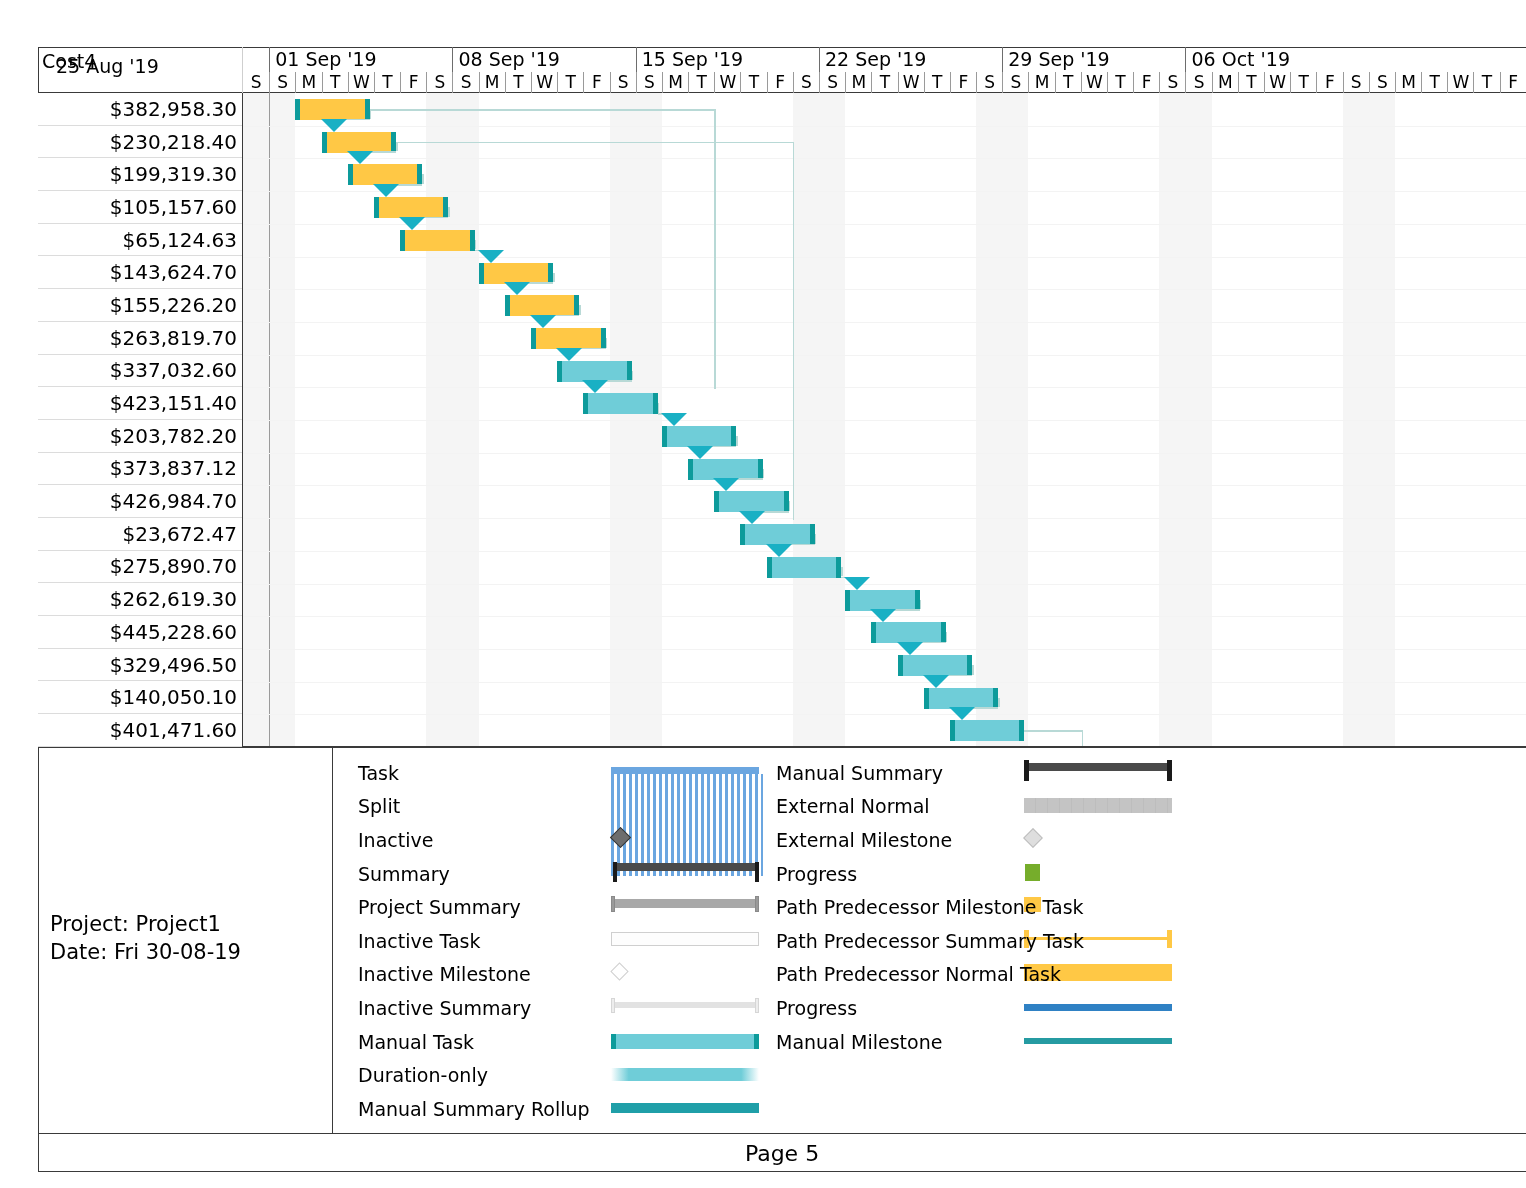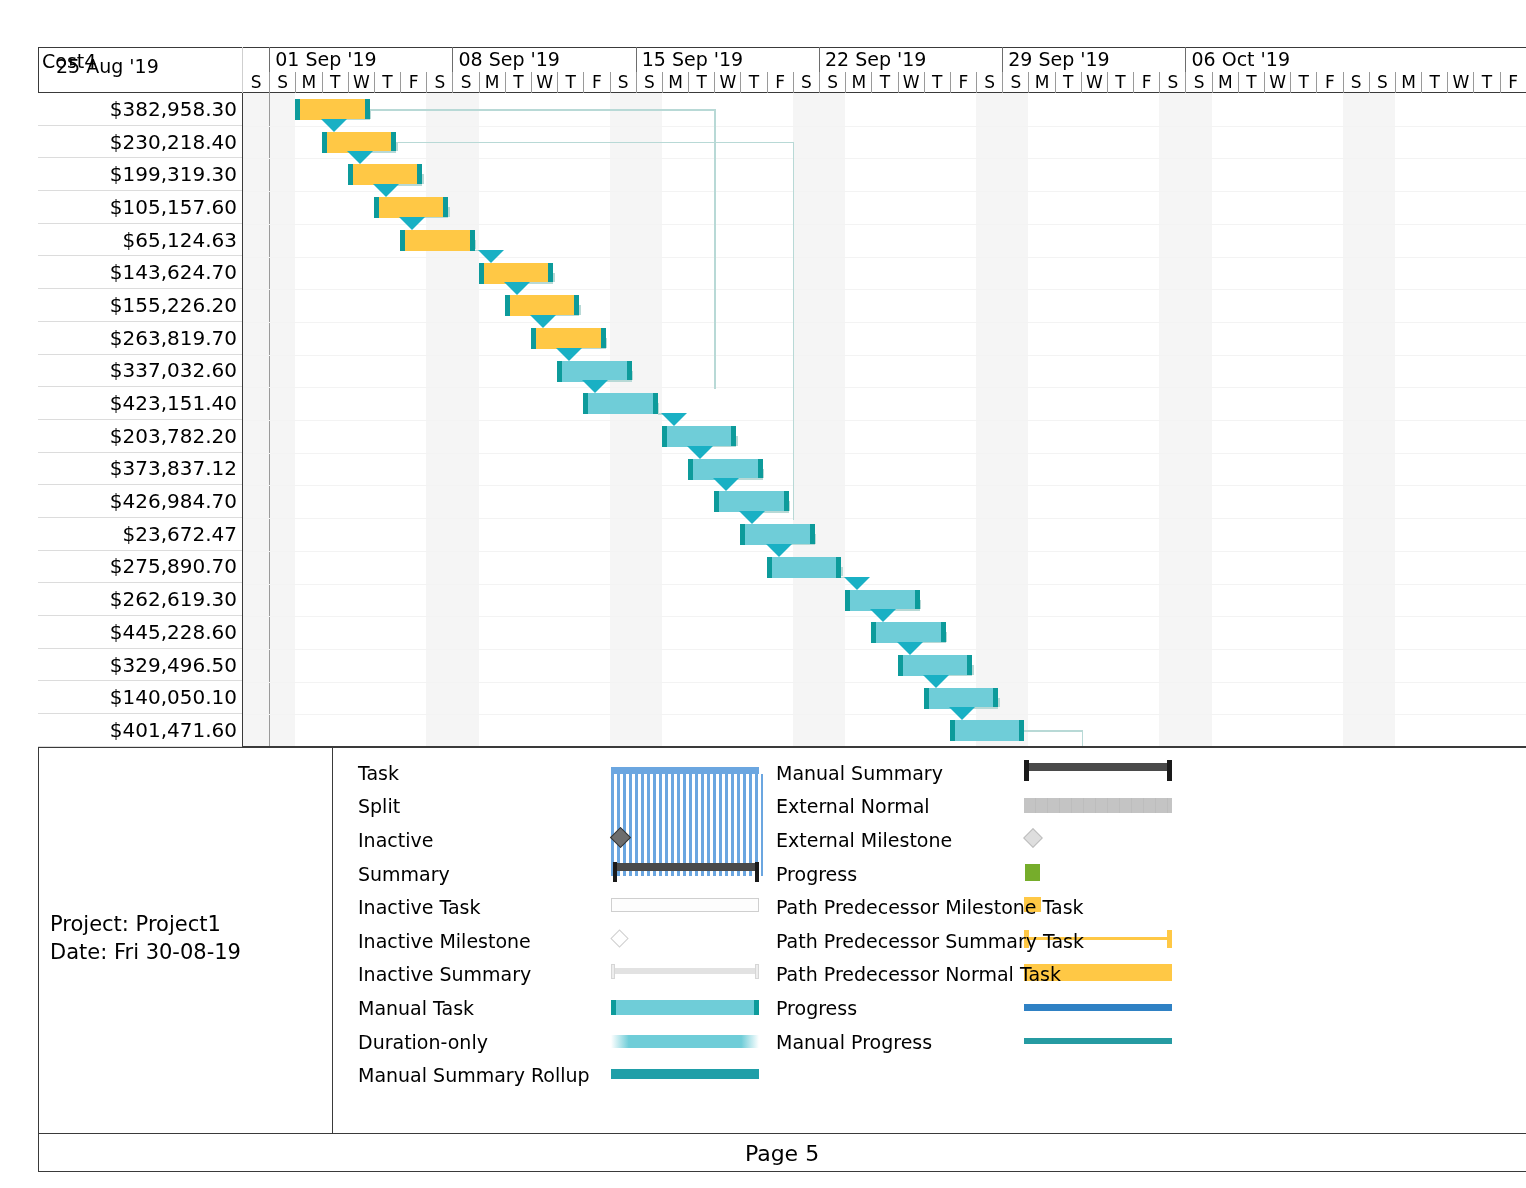--- a/index.html
+++ b/index.html
@@ -620,20 +620,28 @@
           <div class="lgrow">
             <div class="lgsym">
               <div class="s-summary-b"></div>
               <div class="s-summary-l"></div>
               <div class="s-summary-r"></div>
             </div>
             <div class="lglabel">Summary</div>
           </div>
           <div class="lgrow">
             <div class="lgsym">
+              <div class="s-psum-b"></div>
+              <div class="s-psum-l"></div>
+              <div class="s-psum-r"></div>
+            </div>
+            <div class="lglabel">Project Summary</div>
+          </div>
+          <div class="lgrow">
+            <div class="lgsym">
               <div class="s-inact"></div>
             </div>
             <div class="lglabel">Inactive Task</div>
           </div>
           <div class="lgrow">
             <div class="lgsym">
               <div class="s-inactms"></div>
             </div>
             <div class="lglabel">Inactive Milestone</div>
           </div>
@@ -716,21 +724,21 @@
           <div class="lgrow">
             <div class="lgsym">
               <div class="s-progress"></div>
             </div>
             <div class="lglabel">Progress</div>
           </div>
           <div class="lgrow">
             <div class="lgsym">
               <div class="s-mprog"></div>
             </div>
-            <div class="lglabel">Manual Progress</div>
+            <div class="lglabel">Manual Milestone</div>
           </div>
         </div>
     </div>
   </div>
 
   <div class="footer">
     <span>Page 5</span>
   </div>
 
 </div>

